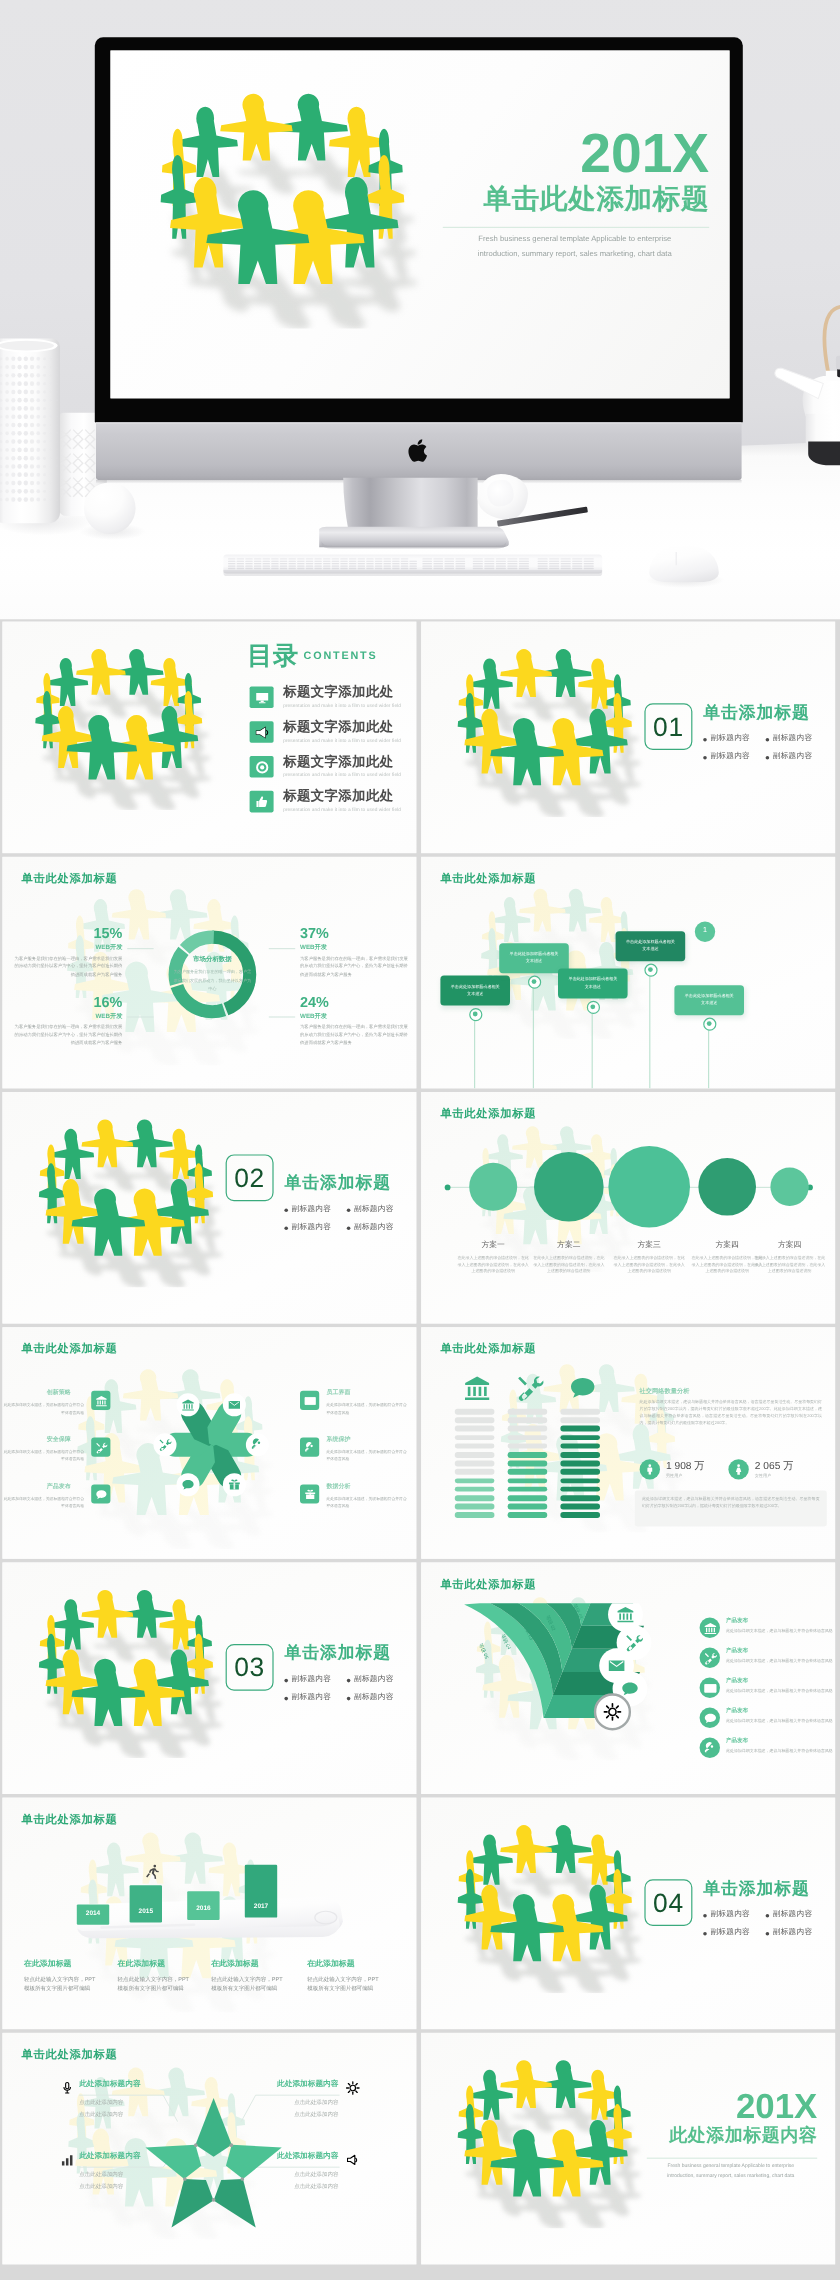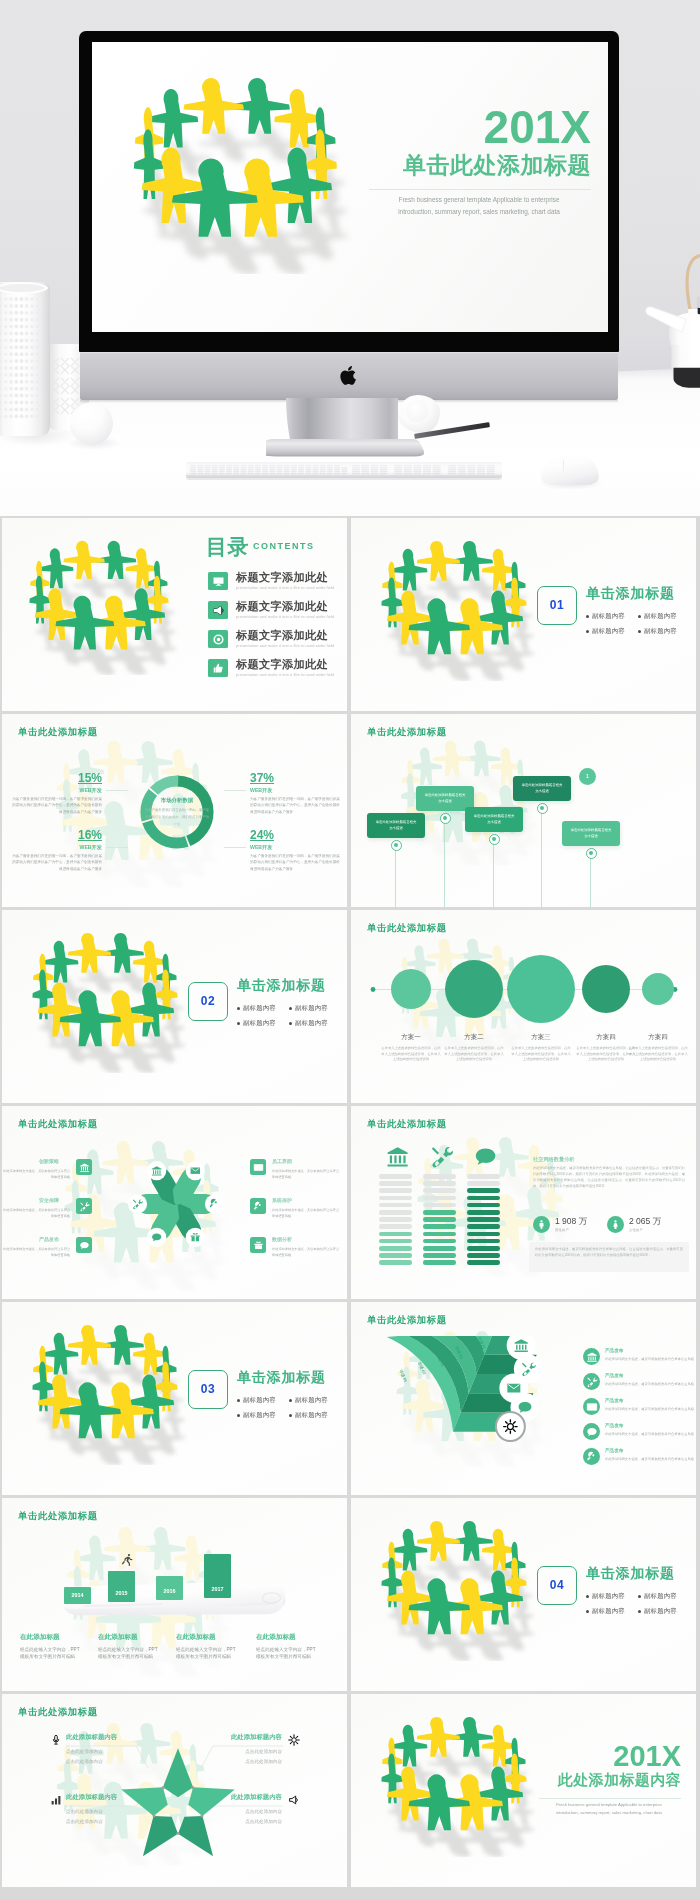--- a/index.html
+++ b/index.html
@@ -85,26 +85,26 @@
 .cn-en{position:absolute;left:251px;top:24px;font-size:9px;font-weight:bold;color:#41b385;letter-spacing:1.5px;line-height:1;}
 .cn-row{position:absolute;left:206px;width:142px;height:22px;}
 .cn-ico{position:absolute;left:0;top:0;width:20px;height:18px;background:#46bc8b;border-radius:1.5px;}
 .cn-ico svg{position:absolute;left:4px;top:3px;}
 .cn-t{position:absolute;left:28px;top:0px;font-size:11.2px;font-weight:bold;color:#4c4c4c;letter-spacing:.3px;white-space:nowrap;line-height:1;}
 .cn-d{position:absolute;left:28px;top:14px;font-size:4px;color:#bcc2c0;letter-spacing:.05px;white-space:nowrap;line-height:1;}
 
 
 .sec-num{position:absolute;width:38px;height:37px;border:1.2px solid #3aaa7d;border-radius:7px;}
 .sec-num span{position:absolute;left:0;top:0;width:38px;height:37px;line-height:37px;text-align:center;
-              font-size:12px;font-weight:bold;color:#1d4ed8;letter-spacing:.5px;}
+              font-size:22px;font-weight:normal;color:#14532d;letter-spacing:.5px;}
 .sec-ttl{position:absolute;font-size:14px;font-weight:bold;color:#41b385;letter-spacing:.8px;white-space:nowrap;line-height:1;}
 .sec-b{position:absolute;font-size:6.4px;color:#555;white-space:nowrap;letter-spacing:.2px;line-height:1;}
 .sec-b:before{content:"";position:absolute;left:-6.5px;top:1.8px;width:3px;height:3px;border-radius:50%;background:#4c4c4c;}
 
-.dn-pct{position:absolute;font-size:12px;font-weight:bold;color:#3fb183;line-height:1;text-decoration:underline;}
+.dn-pct{position:absolute;font-size:12px;font-weight:bold;color:#3fb183;line-height:1;}
 .dn-lbl{position:absolute;font-size:5.2px;font-weight:bold;color:#58bd93;line-height:1;}
 .dn-desc{position:absolute;width:112px;font-size:3.6px;color:#9aa19f;line-height:1.75;}
 .dn-line{position:absolute;height:1px;background:#d8e8e1;}
 
 .pin-card{position:absolute;width:58px;height:25px;border-radius:3px;display:flex;align-items:center;justify-content:center;
     box-shadow:1px 2px 4px rgba(100,160,135,.18);}
 .pin-card span{font-size:3.4px;color:#fff;line-height:1.75;text-align:center;width:42px;}
 .pin-stem{position:absolute;width:1px;background:#bfe3d2;}
 .pin-dot{position:absolute;width:9px;height:9px;border-radius:50%;border:1.4px solid #53bf94;background:#fff;}
 .pin-dot:after{content:"";position:absolute;left:2.3px;top:2.3px;width:4px;height:4px;border-radius:50%;background:#53bf94;}
@@ -928,21 +928,21 @@
     <div class="pin-card" style="left:211px;top:107px;background:#54c195">
           <span>单击此处添加标题或者相关文本描述</span>
         </div>
   </div>
 
   <div class="slide c0 r2">
     <div class="sbg"></div>
     <svg class="ringsolid" style="left:4px;top:20px;" width="196" height="143" viewBox="0 0 200 146">
           <use href="#ring"></use>
         </svg>
-    <div class="sec-num" style="left:186px;top:72px">
+    <div class="sec-num" style="left:186px;top:52px">
           <span>02</span>
         </div>
     <div class="sec-ttl" style="left:235px;top:68px">单击添加标题</div>
     <div class="sec-b" style="left:241px;top:95px">副标题内容</div>
     <div class="sec-b" style="left:293px;top:95px">副标题内容</div>
     <div class="sec-b" style="left:241px;top:110px">副标题内容</div>
     <div class="sec-b" style="left:293px;top:110px">副标题内容</div>
   </div>
 
   <div class="slide c1 r2">

